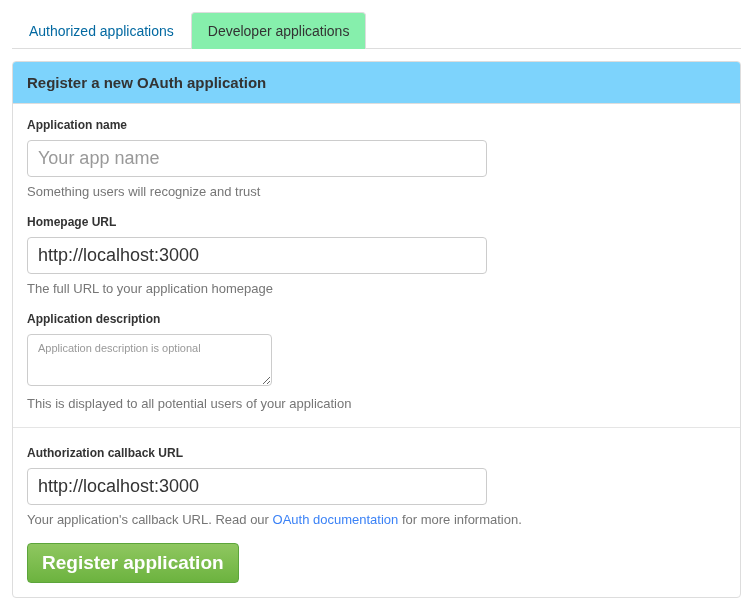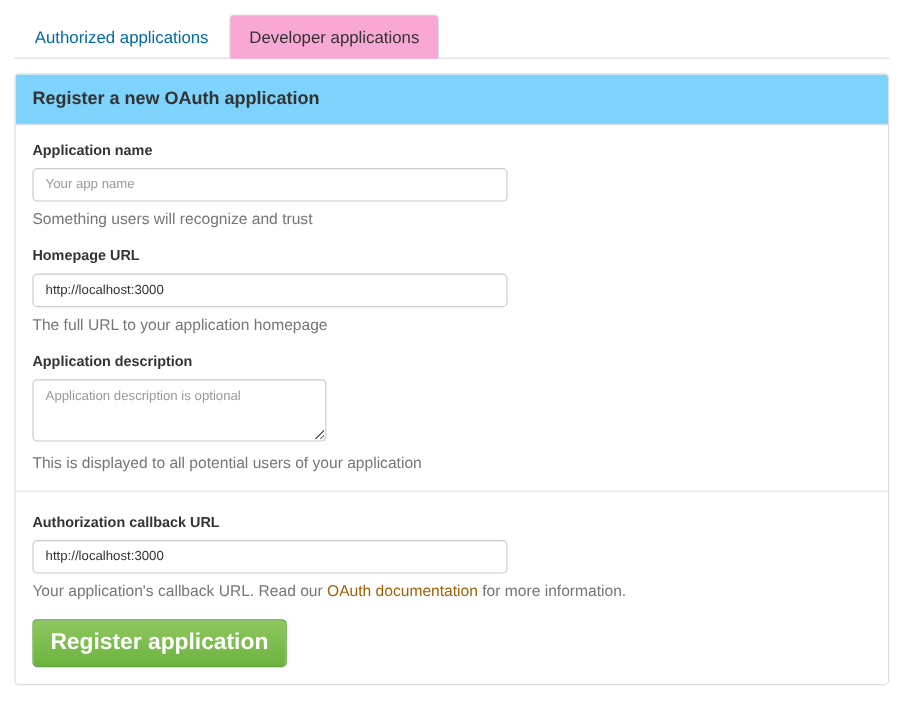--- a/index.html
+++ b/index.html
@@ -20,21 +20,21 @@
       padding: 10px 16px;
       color: #0369a1;
       cursor: pointer;
       border: 1px solid transparent;
       border-bottom: none;
       margin-bottom: -1px;
       font-size: 14px;
     }
     .tab.active {
       color: #333;
-      background: #f9a8d4;
+      background: #86efac;
       border-color: #ddd;
       border-radius: 4px 4px 0 0;
     }
     .panel {
       border: 1px solid #ddd;
       border-radius: 4px;
       overflow: hidden;
     }
     .panel-header {
       background: #7dd3fc;
@@ -50,23 +50,23 @@
       margin-bottom: 16px;
     }
     .field-label {
       display: block;
       font-weight: 600;
       font-size: 12px;
       margin-bottom: 8px;
       color: #333;
     }
     .text-input {
-      width: 396px;
+      width: 460px;
       padding: 7px 10px;
-      font-size: 11px;
+      font-size: 18px;
       border: 1px solid #ccc;
       border-radius: 4px;
       color: #333;
       background: #fff;
     }
     .text-input::placeholder { color: #999; }
     .textarea {
       width: 245px;
       height: 52px;
       padding: 7px 10px;
@@ -77,21 +77,21 @@
       color: #333;
       font-family: inherit;
     }
     .textarea::placeholder { color: #999; }
     .hint {
       margin-top: 7px;
       font-size: 13px;
       color: #767676;
     }
     .hint a {
-      color: #a16207;
+      color: #3b82f6;
       text-decoration: none;
     }
     hr.divider {
       border: none;
       border-top: 1px solid #e5e5e5;
       margin: 6px -14px 18px -14px;
     }
     .btn-primary {
       background: linear-gradient(#8fc760, #6cb33f);
       border: 1px solid #5ca53b;

